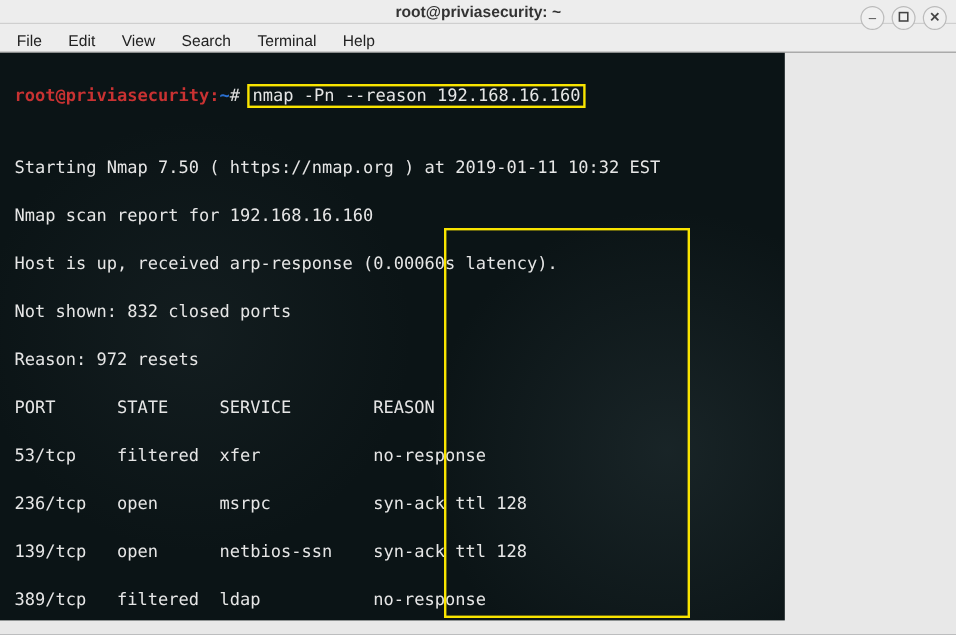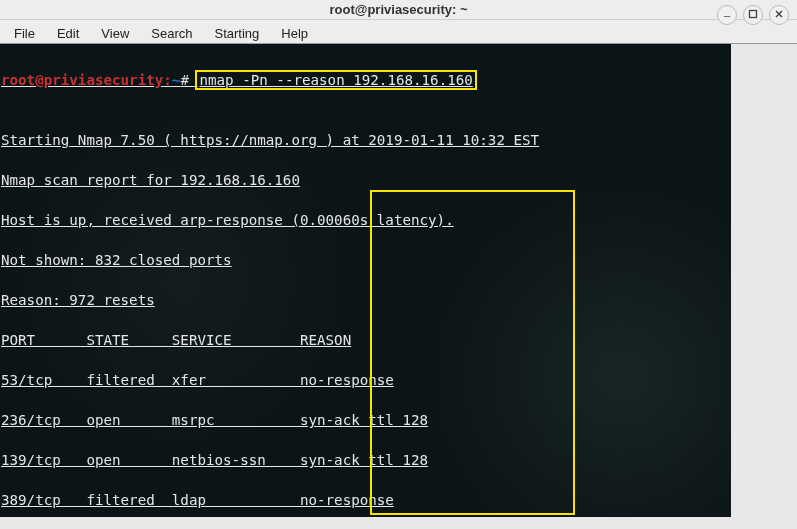--- a/index.html
+++ b/index.html
@@ -56,35 +56,34 @@
     gap: 2px;
     border-bottom: 1px solid #999;
   }
   .menu-item {
     padding: 2px 10px;
     font-size: 13px;
     color: #222;
     cursor: pointer;
   }
   .terminal {
-    width: 731px;
+    width: 654px;
     height: calc(529px - 56px);
     background: #0b1416;
     background-image:
       radial-gradient(circle at 85% 70%, rgba(70,90,95,0.23) 0, rgba(70,90,95,0) 200px),
       radial-gradient(circle at 25% 50%, rgba(60,75,80,0.16) 0, rgba(60,75,80,0) 180px);
-    padding: 6px 1px;
+    padding: 6px 12px;
     font-family: "DejaVu Sans Mono","Liberation Mono", monospace;
     font-size: 14.2px;
     line-height: 20px;
     color: #e6e6e6;
     white-space: pre;
     overflow: hidden;
     position: relative;
-    text-decoration: underline;
   }
   .prompt-user { color: #c83232; font-weight: bold; }
   .prompt-sep  { color: #c83232; font-weight: bold; }
   .prompt-path { color: #2a6fcf; font-weight: bold; }
   .prompt-hash { color: #dcdcdc; }
   .cmd-hl {
     outline: 2px solid #f9e400;
     outline-offset: 0;
     padding: 0 2px;
   }
@@ -120,21 +119,21 @@
       </span>
     </div>
   </div>
 </div>
 
 <div class="menubar">
   <div class="menu-item">File</div>
   <div class="menu-item">Edit</div>
   <div class="menu-item">View</div>
   <div class="menu-item">Search</div>
-  <div class="menu-item">Starting</div>
+  <div class="menu-item">Terminal</div>
   <div class="menu-item">Help</div>
 </div>
 
 <div class="terminal">
 <span class="line"><span class="prompt-user">root@priviasecurity</span><span class="prompt-sep">:</span><span class="prompt-path">~</span><span class="prompt-hash">#</span> <span class="cmd-hl">nmap -Pn --reason 192.168.16.160</span></span>
 <span class="line"></span>
 <span class="line">Starting Nmap 7.50 ( https://nmap.org ) at 2019-01-11 10:32 EST</span>
 <span class="line">Nmap scan report for 192.168.16.160</span>
 <span class="line">Host is up, received arp-response (0.00060s latency).</span>
 <span class="line">Not shown: 832 closed ports</span>

